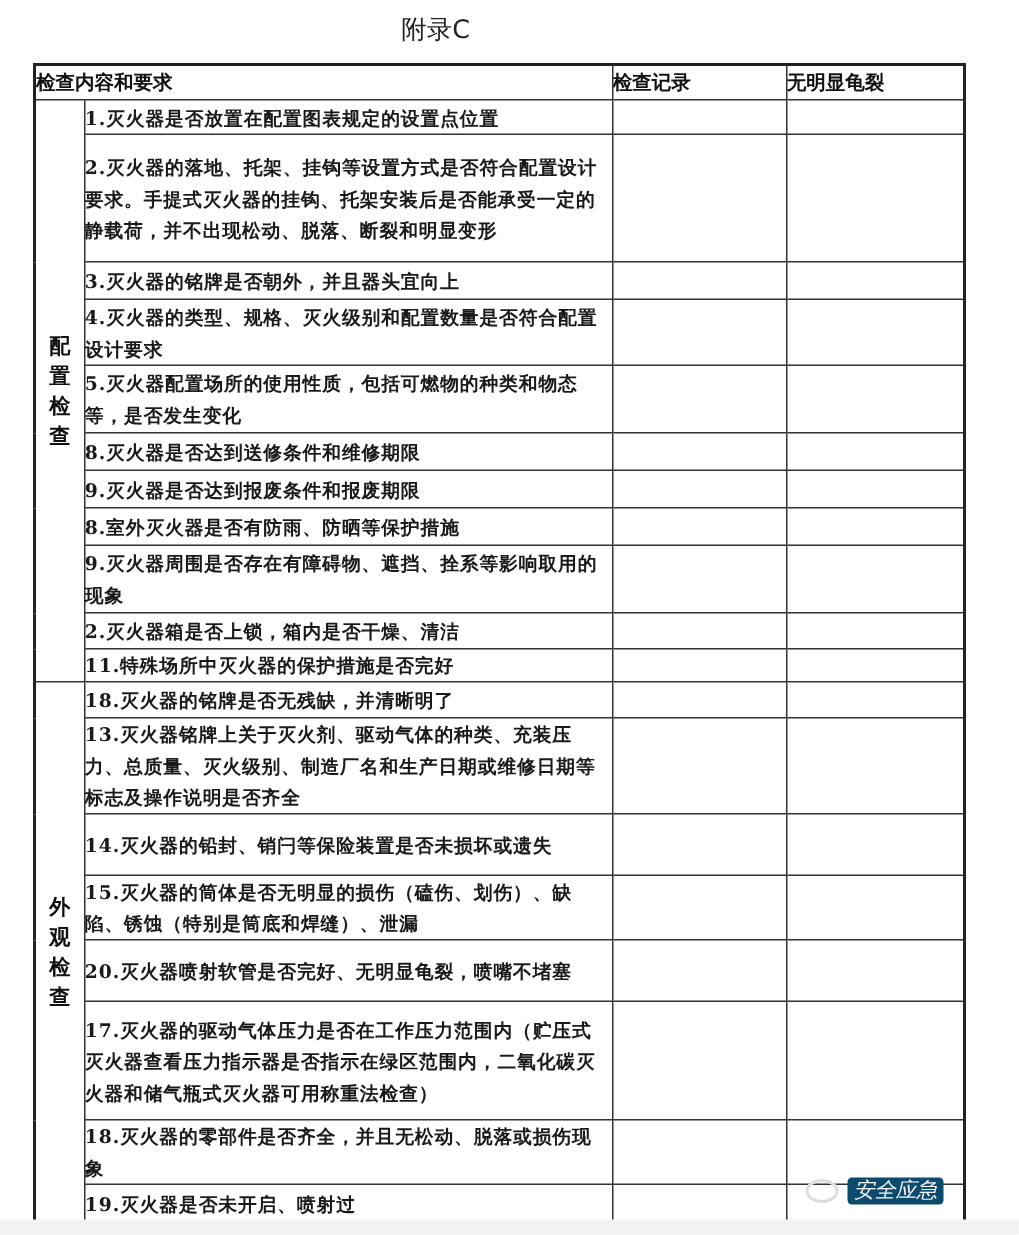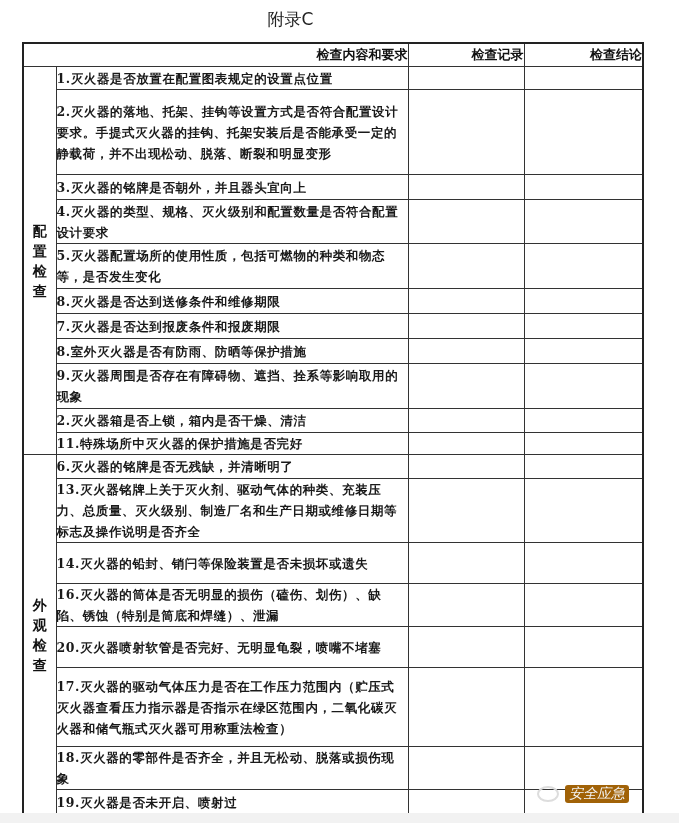--- a/index.html
+++ b/index.html
@@ -3,54 +3,54 @@
 <meta charset="utf-8">
 <style>
   html, body { margin:0; padding:0; background:#ffffff; }
   body { width:679px; height:823px; position:relative; overflow:hidden;
          font-family:"DejaVu Sans", "Liberation Sans", sans-serif; color:#111; }
   .page-title { position:absolute; top:8px; left:0; width:581px; text-align:center;
                 font-size:17px; color:#222; font-family:"DejaVu Sans", sans-serif; }
   table.inspect { position:absolute; left:22px; top:42px; width:620px;
                   border-collapse:collapse; border:2px solid #222; table-layout:fixed; }
   table.inspect td, table.inspect th { border:1px solid #333; padding:0; vertical-align:middle; }
-  th { font-size:13px; font-weight:bold; height:22px; text-align:right;
+  th { font-size:13px; font-weight:bold; height:22px; text-align:left;
        font-family:"DejaVu Serif", serif; }
   td.item { font-size:12.5px; line-height:21px; padding:1px 6px 1px 9px;
             font-family:"DejaVu Serif", "Liberation Serif", serif; font-weight:bold; color:#1a1a1a;
             letter-spacing:0.6px;margin-left:16px; }
   td.cat { text-align:center; font-size:14px; font-weight:bold;
            font-family:"DejaVu Serif", serif; line-height:20px; }
   td.cat span { display:block; }
   td.cell { background:#fff; }
   .bottom-bar { position:absolute; left:0; top:813px; width:679px; height:10px; background:#f2f2f2; }
   .watermark { position:absolute; left:537px; top:785px; display:flex; align-items:center;
                color:#bbb; font-size:14px; font-style:italic; }
   .watermark .wm-icon { width:18px; height:12px; border:2px solid #ddd; border-radius:50%;
                         margin-right:6px; }
-  .watermark .wm-text { background:#a16207; color:#f4f4f4; padding:0 4px; border-radius:3px;
+  .watermark .wm-text { background:#0c4a6e; color:#f4f4f4; padding:0 4px; border-radius:3px;
                         font-family:"DejaVu Sans", sans-serif; }
 </style>
 </head>
 <body>
 
 <div class="page-title">附录C</div>
 
 <table class="inspect">
   <colgroup>
     <col style="width:33px">
     <col style="width:352px">
     <col style="width:116px">
     <col style="width:119px">
   </colgroup>
   <thead>
     <tr>
       <th colspan="2">检查内容和要求</th>
       <th>检查记录</th>
-      <th>检查结论</th>
+      <th>无明显龟裂</th>
     </tr>
   </thead>
   <tbody>
 
     <tr style="height:23px">
       <td class="cat" rowspan="11">
         <span>配</span>
         <span>置</span>
         <span>检</span>
         <span>查</span>
@@ -78,21 +78,21 @@
       <td class="item">5.灭火器配置场所的使用性质，包括可燃物的种类和物态等，是否发生变化</td>
       <td class="cell"></td>
       <td class="cell"></td>
     </tr>
     <tr style="height:25px">
       <td class="item">8.灭火器是否达到送修条件和维修期限</td>
       <td class="cell"></td>
       <td class="cell"></td>
     </tr>
     <tr style="height:25px">
-      <td class="item">7.灭火器是否达到报废条件和报废期限</td>
+      <td class="item">9.灭火器是否达到报废条件和报废期限</td>
       <td class="cell"></td>
       <td class="cell"></td>
     </tr>
     <tr style="height:25px">
       <td class="item">8.室外灭火器是否有防雨、防晒等保护措施</td>
       <td class="cell"></td>
       <td class="cell"></td>
     </tr>
     <tr style="height:45px">
       <td class="item">9.灭火器周围是否存在有障碍物、遮挡、拴系等影响取用的现象</td>
@@ -110,36 +110,36 @@
       <td class="cell"></td>
     </tr>
 
     <tr style="height:24px">
       <td class="cat" rowspan="8">
         <span>外</span>
         <span>观</span>
         <span>检</span>
         <span>查</span>
       </td>
-      <td class="item">6.灭火器的铭牌是否无残缺，并清晰明了</td>
+      <td class="item">18.灭火器的铭牌是否无残缺，并清晰明了</td>
       <td class="cell"></td>
       <td class="cell"></td>
     </tr>
     <tr style="height:60px">
       <td class="item">13.灭火器铭牌上关于灭火剂、驱动气体的种类、充装压力、总质量、灭火级别、制造厂名和生产日期或维修日期等标志及操作说明是否齐全</td>
       <td class="cell"></td>
       <td class="cell"></td>
     </tr>
     <tr style="height:41px">
       <td class="item">14.灭火器的铅封、销闩等保险装置是否未损坏或遗失</td>
       <td class="cell"></td>
       <td class="cell"></td>
     </tr>
     <tr style="height:41px">
-      <td class="item">16.灭火器的筒体是否无明显的损伤（磕伤、划伤）、缺陷、锈蚀（特别是筒底和焊缝）、泄漏</td>
+      <td class="item">15.灭火器的筒体是否无明显的损伤（磕伤、划伤）、缺陷、锈蚀（特别是筒底和焊缝）、泄漏</td>
       <td class="cell"></td>
       <td class="cell"></td>
     </tr>
     <tr style="height:41px">
       <td class="item">20.灭火器喷射软管是否完好、无明显龟裂，喷嘴不堵塞</td>
       <td class="cell"></td>
       <td class="cell"></td>
     </tr>
     <tr style="height:79px">
       <td class="item">17.灭火器的驱动气体压力是否在工作压力范围内（贮压式灭火器查看压力指示器是否指示在绿区范围内，二氧化碳灭火器和储气瓶式灭火器可用称重法检查）</td>

